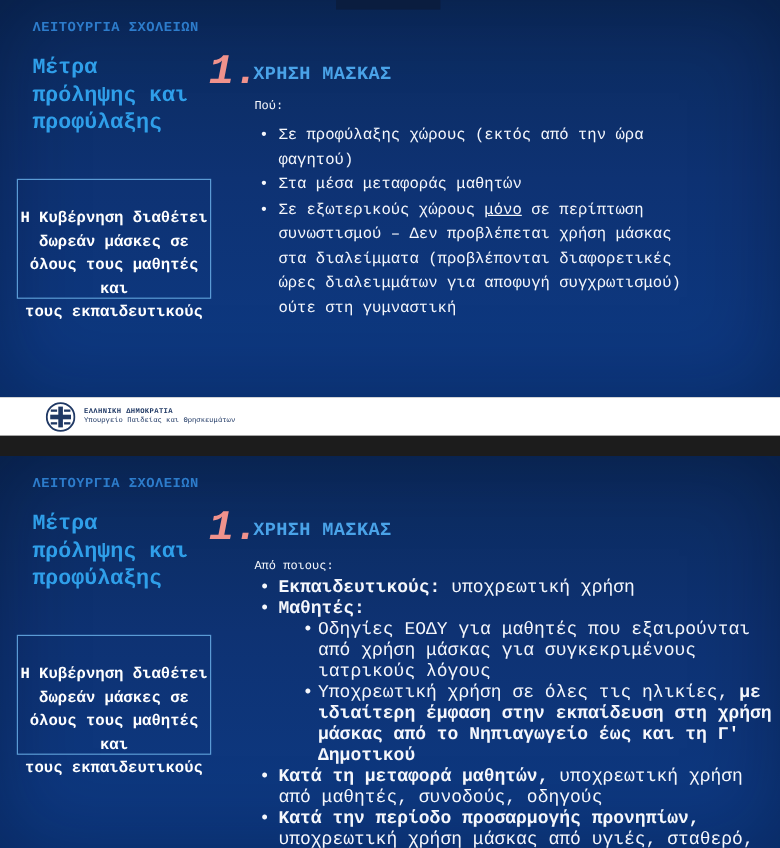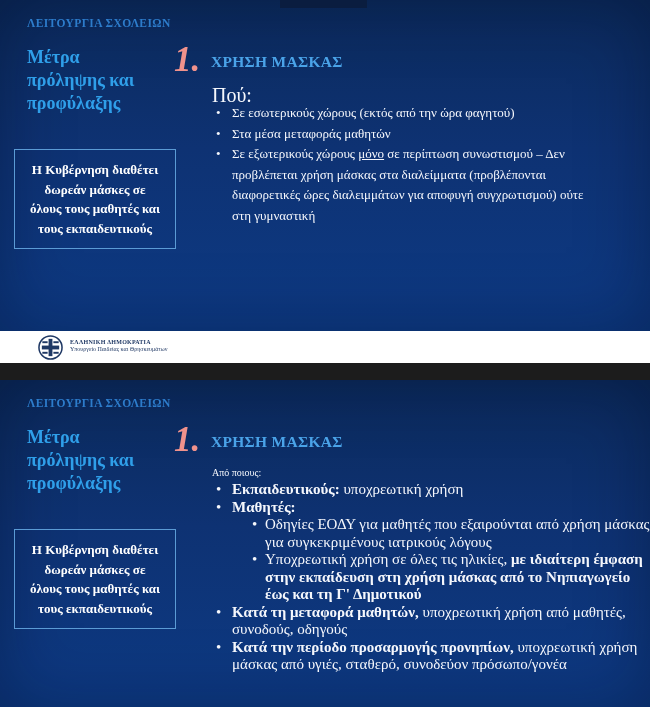--- a/index.html
+++ b/index.html
@@ -1,19 +1,19 @@
 <!DOCTYPE html>
 <html><head>
 <meta charset="utf-8">
 <style>
   html,body { margin:0; padding:0; background:#101010; }
   .canvas {
     position:relative; width:650px; height:707px; overflow:hidden;
     background:#1c1c1c;
-    font-family:Liberation Serif, serif;
+    font-family:Liberation Mono, monospace;
   }
   .slide {
     position:absolute; left:0; width:650px; overflow:hidden;
     background:linear-gradient(180deg,#0b2a5c 0%,#0e3273 45%,#0d3a84 100%);
     box-shadow: inset 0 0 70px rgba(2,8,30,.35);
   }
   .s1 { top:0; height:331px; }
   .s2 { top:380px; height:327px; }
 
   .eyebrow {
@@ -21,31 +21,31 @@
     font-size:11.5px; font-weight:bold; letter-spacing:.4px; color:#2d7ccb;
   }
   .sidebar-title {
     position:absolute; left:27px; top:46px; width:160px;
     font-size:18px; font-weight:bold; line-height:23px; color:#2f9fe9;
   }
   .info-box {
     position:absolute; left:14px; top:149px; width:162px; height:100px;
     border:1px solid #5b9bd5; box-sizing:border-box;
     color:#ffffff; font-weight:bold; font-size:13px; line-height:19.5px;
-    text-align:center; padding-top:10px;
+    text-align:center; padding-top:22px;
   }
   .big-number {
     position:absolute; left:174px; top:40px;
     font-size:35px; font-weight:bold; font-style:italic; color:#f0928c;
   }
   .slide-title {
     position:absolute; left:211px; top:53px;
     font-size:15.5px; font-weight:bold; letter-spacing:.3px; color:#4aa3e8;
   }
-  .lead { position:absolute; left:212px; top:84px; font-size:20px; color:#f5f7fc; }
+  .lead { position:absolute; left:212px; top:84px; font-size:10px; color:#f5f7fc; }
   .bullets {
     position:absolute; left:212px; top:103px; width:372px;
     margin:0; padding:0; list-style:none;
     color:#f5f7fc; font-size:13px; line-height:20.5px;
   }
   .bullets li { position:relative; padding-left:20px; }
   .bullets li::before { content:"\2022"; position:absolute; left:4px; }
   .bullets li.b2 { padding-left:53px; }
   .bullets li.b2::before { left:40px; }
   .bullets .bold { font-weight:bold; }
@@ -85,21 +85,21 @@
           <div>Η Κυβέρνηση διαθέτει</div>
           <div>δωρεάν μάσκες σε</div>
           <div>όλους τους μαθητές και</div>
           <div>τους εκπαιδευτικούς</div>
         </div>
     </div>
     <div class="big-number">1.</div>
     <div class="slide-title">ΧΡΗΣΗ ΜΑΣΚΑΣ</div>
     <div class="lead">Πού:</div>
     <ul class="bullets">
-        <li class="b1"><span>Σε εσωτερικούς χώρους (εκτός από την ώρα φαγητού)</span></li>
+        <li class="b1"><span>Σε προφύλαξης χώρους (εκτός από την ώρα φαγητού)</span></li>
         <li class="b1"><span>Στα μέσα μεταφοράς μαθητών</span></li>
         <li class="b1"><span>Σε εξωτερικούς χώρους </span><span class="underline">μόνο</span><span> σε περίπτωση συνωστισμού – Δεν προβλέπεται χρήση μάσκας στα διαλείμματα (προβλέπονται διαφορετικές ώρες διαλειμμάτων για αποφυγή συγχρωτισμού) ούτε στη γυμναστική</span></li>
       </ul>
   </section>
 
   <div class="footer-band">
     <span class="logo">
       <svg width="25" height="25" viewBox="0 0 26 26" aria-hidden="true">
         <circle cx="13" cy="13" r="12" fill="#ffffff" stroke="#1f3864" stroke-width="1.6"></circle>
         <g fill="#1f3864">

